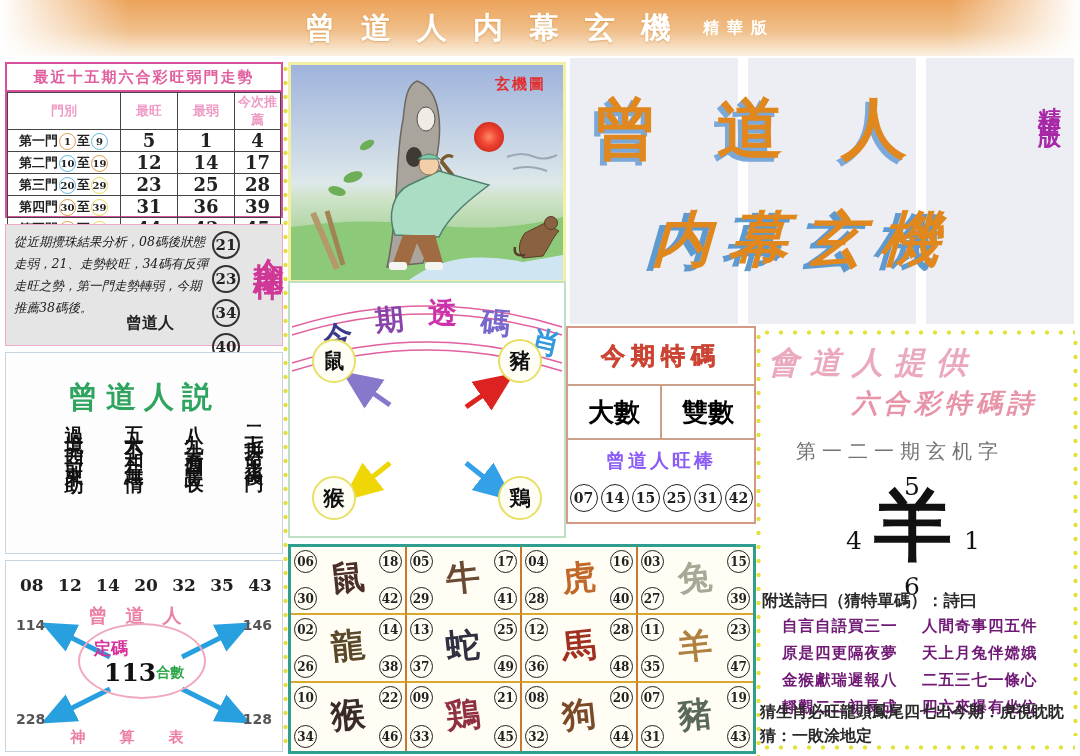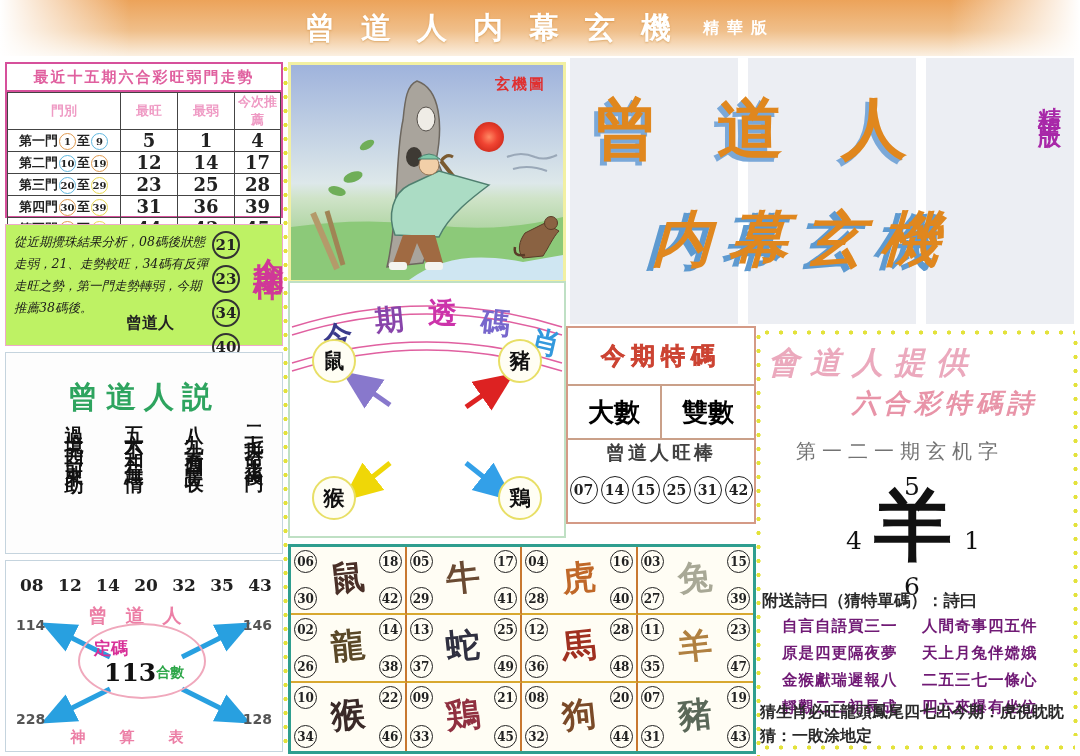--- a/index.html
+++ b/index.html
@@ -24,21 +24,21 @@
   .trend-title{height:26px;line-height:26px;text-align:center;color:#e0609f;font-weight:bold;font-size:15px;letter-spacing:2px;
     border-bottom:2px solid #d6509b;font-family:"DejaVu Serif",serif;}
   .trend table{border-collapse:collapse;width:100%;height:124px;}
   .trend th,.trend td{border:1px solid #444;padding:0;text-align:center;}
   .trend th{color:#ef9ac4;font-size:13px;font-weight:bold;height:20px;}
   .trend td{font-family:"DejaVu Serif",serif;font-size:18px;font-weight:bold;}
   .door-cell{font-size:13px!important;white-space:nowrap;}
   .mini-circ{display:inline-flex;align-items:center;justify-content:center;width:17px;height:17px;border-radius:50%;
     border:1.6px solid #888;font-size:10px;font-weight:bold;vertical-align:middle;margin:0 1px;box-sizing:border-box;}
   
-  .analysis{position:absolute;left:5px;top:224px;width:278px;height:122px;border:1px solid #efa9cb;background:#bef264;box-sizing:border-box;}
+  .analysis{position:absolute;left:5px;top:224px;width:278px;height:122px;border:1px solid #efa9cb;background:#e5e5e5;box-sizing:border-box;}
   .analysis-text{position:absolute;left:8px;top:6px;width:196px;font-size:12.5px;line-height:1.75;
     font-family:"DejaVu Serif",serif;font-style:italic;color:#1a1a1a;}
   .analysis-sign{position:absolute;left:120px;top:88px;font-size:16px;font-weight:bold;font-family:"DejaVu Serif",serif;}
   .picks-col{position:absolute;left:206px;top:6px;display:flex;flex-direction:column;gap:6px;}
   .pick-circ{width:28px;height:28px;border:2px solid #333;border-radius:50%;display:flex;align-items:center;justify-content:center;
     font-size:15px;font-weight:bold;font-family:"DejaVu Serif",serif;box-sizing:border-box;}
   .picks-label{position:absolute;left:242px;top:8px;writing-mode:vertical-rl;color:#d03898;font-size:31px;font-weight:bold;
     font-family:"DejaVu Serif",serif;letter-spacing:6px;}
   
   .says{position:absolute;left:5px;top:352px;width:278px;height:202px;border:1px solid #c5d4de;background:#fdfdfd;box-sizing:border-box;}
@@ -69,21 +69,21 @@
   .zcircle{position:absolute;width:44px;height:44px;border:2px solid #e8df66;border-radius:50%;background:#fffef4;
     display:flex;align-items:center;justify-content:center;font-size:21px;font-weight:bold;font-family:"DejaVu Serif",serif;color:#111;box-sizing:border-box;}
   
   .special{position:absolute;left:566px;top:326px;width:190px;height:198px;border:2px solid #d49a86;background:#fff;box-sizing:border-box;}
   .special-title{text-align:center;margin-top:12px;color:#cc4433;font-size:24px;font-weight:bold;letter-spacing:6px;
     font-family:"DejaVu Serif",serif;-webkit-text-stroke:.6px #cc4433;}
   .special-cells{display:flex;margin-top:12px;border-top:2px solid #caa089;border-bottom:2px solid #caa089;height:52px;}
   .special-cell{flex:1;display:flex;align-items:center;justify-content:center;font-size:26px;font-weight:bold;
     font-family:"DejaVu Serif",serif;color:#000;}
   .special-cell + .special-cell{border-left:2px solid #caa089;}
-  .special-sub{text-align:center;margin-top:0;color:#404040;font-size:19px;font-weight:bold;letter-spacing:3px;
+  .special-sub{text-align:center;margin-top:8px;color:#8b5cf6;font-size:19px;font-weight:bold;letter-spacing:3px;
     font-family:"DejaVu Serif",serif;}
   .special-nums{display:flex;justify-content:center;gap:3px;margin-top:10px;}
   .snum{width:28px;height:28px;border:1.8px solid #222;border-radius:50%;display:flex;align-items:center;justify-content:center;
     font-size:14px;font-weight:bold;font-family:"DejaVu Serif",serif;box-sizing:border-box;}
   
   .masthead{position:absolute;left:565px;top:58px;width:515px;height:266px;}
   .mast-panel{position:absolute;top:0;height:266px;background:#eceef3;}
   .mast-line1{position:absolute;left:28px;top:26px;font-size:66px;font-weight:bold;letter-spacing:58px;color:#e0871e;
     font-family:"DejaVu Serif",serif;text-shadow:-4px 4px 0 #7aa8d8;white-space:nowrap;}
   .mast-line2{position:absolute;left:92px;top:142px;font-size:60px;font-weight:bold;letter-spacing:16px;color:#e0871e;

